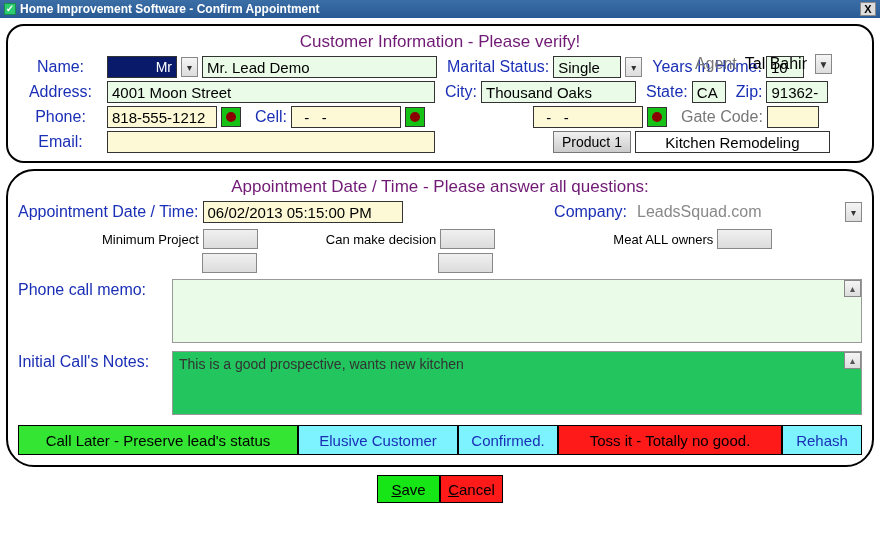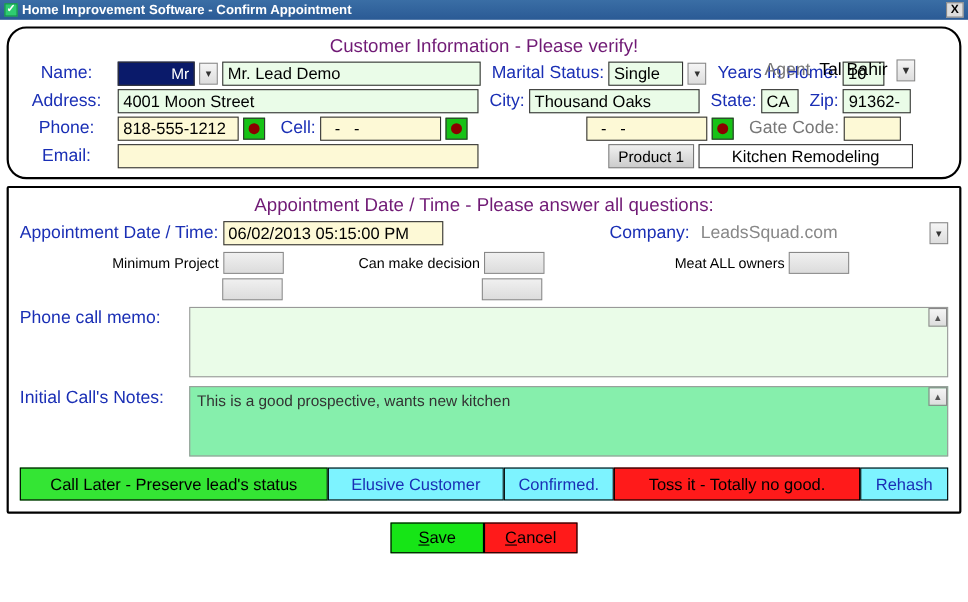--- a/index.html
+++ b/index.html
@@ -75,50 +75,50 @@
   }
   .phone-dot{
     width:20px;height:20px;background:#16c216;border:1px solid #333;display:flex;align-items:center;justify-content:center;
   }
   .phone-dot .d{width:10px;height:10px;background:#8b0000;border-radius:50%;}
   .prod-btn{
     background:linear-gradient(#f0f0f0,#ccc);border:1px solid #777;height:22px;padding:0 8px;font-size:14px;cursor:pointer;
   }
   .panel2{
     border:2px solid #000;
-    border-radius:2px;
+    border-radius:28px;
     padding:6px 10px 10px 10px;
     position:relative;
   }
   .smlbl{color:#000;font-size:13px;}
   .graybox{
     border:1px solid #888;background:linear-gradient(#f0f0f0,#dcdcdc);height:20px;width:55px;
   }
   .memo{
     border:1px solid #999;background:#eafce8;height:64px;position:relative;
   }
-  .memo.gray{background:#86efac;}
+  .memo.gray{background:#22c55e;}
   .scroll-up{
     position:absolute;right:0;top:0;width:17px;height:17px;border:1px solid #888;background:linear-gradient(#f5f5f5,#ddd);display:flex;align-items:center;justify-content:center;font-size:10px;color:#555;cursor:pointer;
   }
   .memo-text{padding:4px 6px;color:#333;font-size:14px;}
   .action-bar{
     display:flex;gap:0;margin-top:10px;border-top:0;
   }
   .abtn{
     border:1px solid #000;height:30px;display:flex;align-items:center;justify-content:center;padding:0 12px;font-size:15px;cursor:pointer;
   }
   .cyan{background:#7df3ff;color:#1a2fb5;}
   .green{background:#34e534;color:#000;}
   .red{background:#ff1a1a;color:#000;}
   .bottom-bar{
     display:flex;justify-content:center;gap:0;margin-top:8px;
   }
   .bbtn{
-    border:1px solid #000;height:28px;width:85px;display:flex;align-items:center;justify-content:center;font-size:15px;cursor:pointer;
+    border:1px solid #000;height:28px;width:63px;display:flex;align-items:center;justify-content:center;font-size:15px;cursor:pointer;
   }
   .bbtn .ul{text-decoration:underline;}
   .ghost{color:#888;}
 </style>
 </head>
 <body>
 
 <div class="titlebar">
   <div class="icon">✓</div>
   <span>Home Improvement Software - Confirm Appointment</span>

